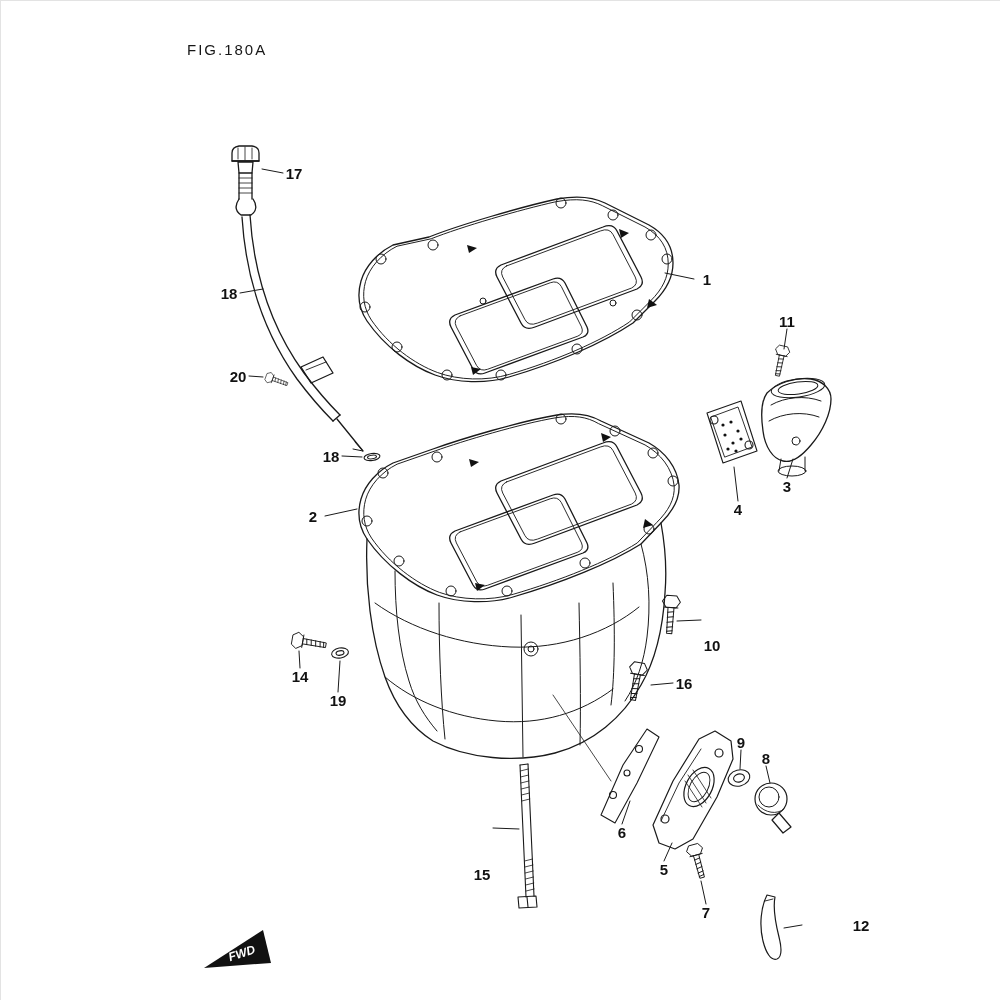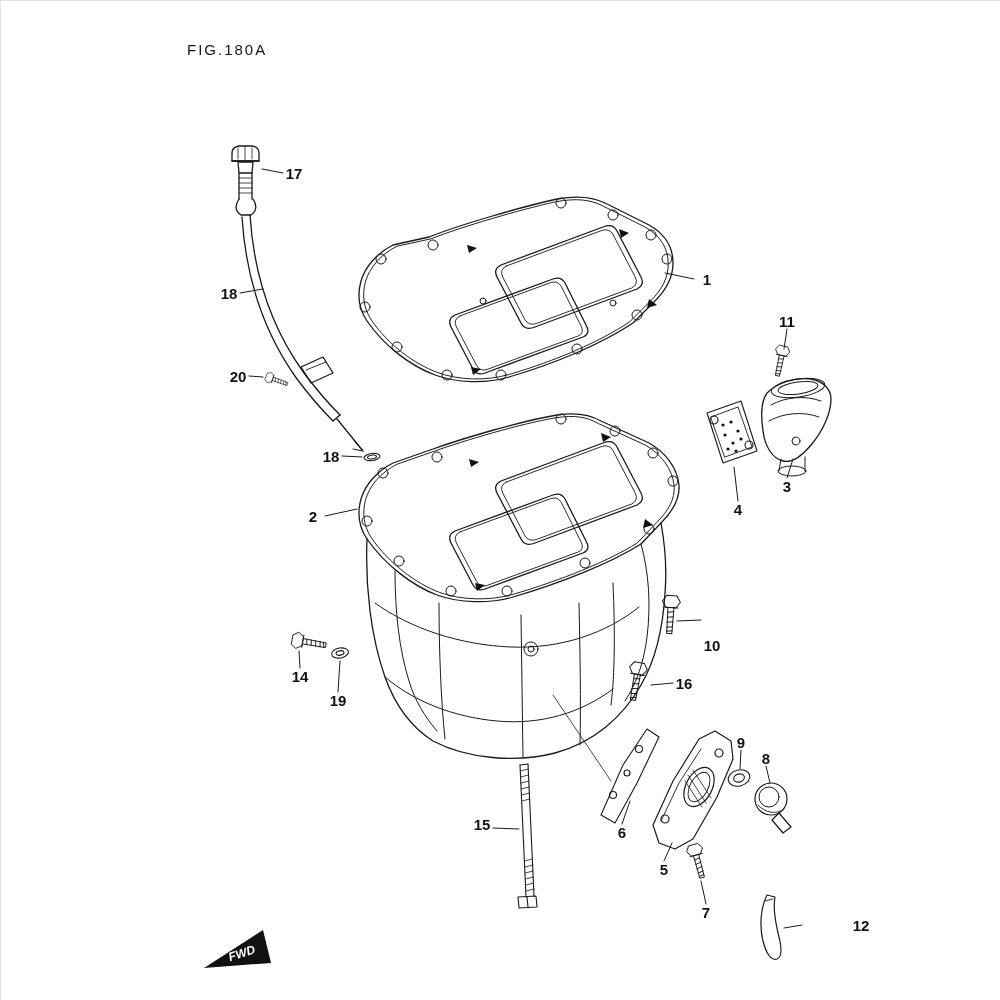--- a/index.html
+++ b/index.html
@@ -311,21 +311,21 @@
       <div class="callout" style="left: 663px; top: 868px;">5</div>
       <div class="callout" style="left: 621px; top: 831px;">6</div>
       <div class="callout" style="left: 705px; top: 911px;">7</div>
       <div class="callout" style="left: 765px; top: 757px;">8</div>
       <div class="callout" style="left: 740px; top: 741px;">9</div>
       <div class="callout" style="left: 711px; top: 644px;">10</div>
       <div class="callout" style="left: 786px; top: 320px;">11</div>
       <div class="callout" style="left: 860px; top: 924px;">12</div>
       <div class="callout" style="left: 337px; top: 699px;">19</div>
       <div class="callout" style="left: 299px; top: 675px;">14</div>
-      <div class="callout" style="left: 481px; top: 823px;">15</div>
+      <div class="callout" style="left: 481px; top: 873px;">15</div>
       <div class="callout" style="left: 683px; top: 682px;">16</div>
       <div class="callout" style="left: 293px; top: 172px;">17</div>
       <div class="callout" style="left: 228px; top: 292px;">18</div>
       <div class="callout" style="left: 330px; top: 455px;">18</div>
       <div class="callout" style="left: 237px; top: 375px; text-align: center;">20</div>
     </div>
 
 </div>
 
 </body></html>

